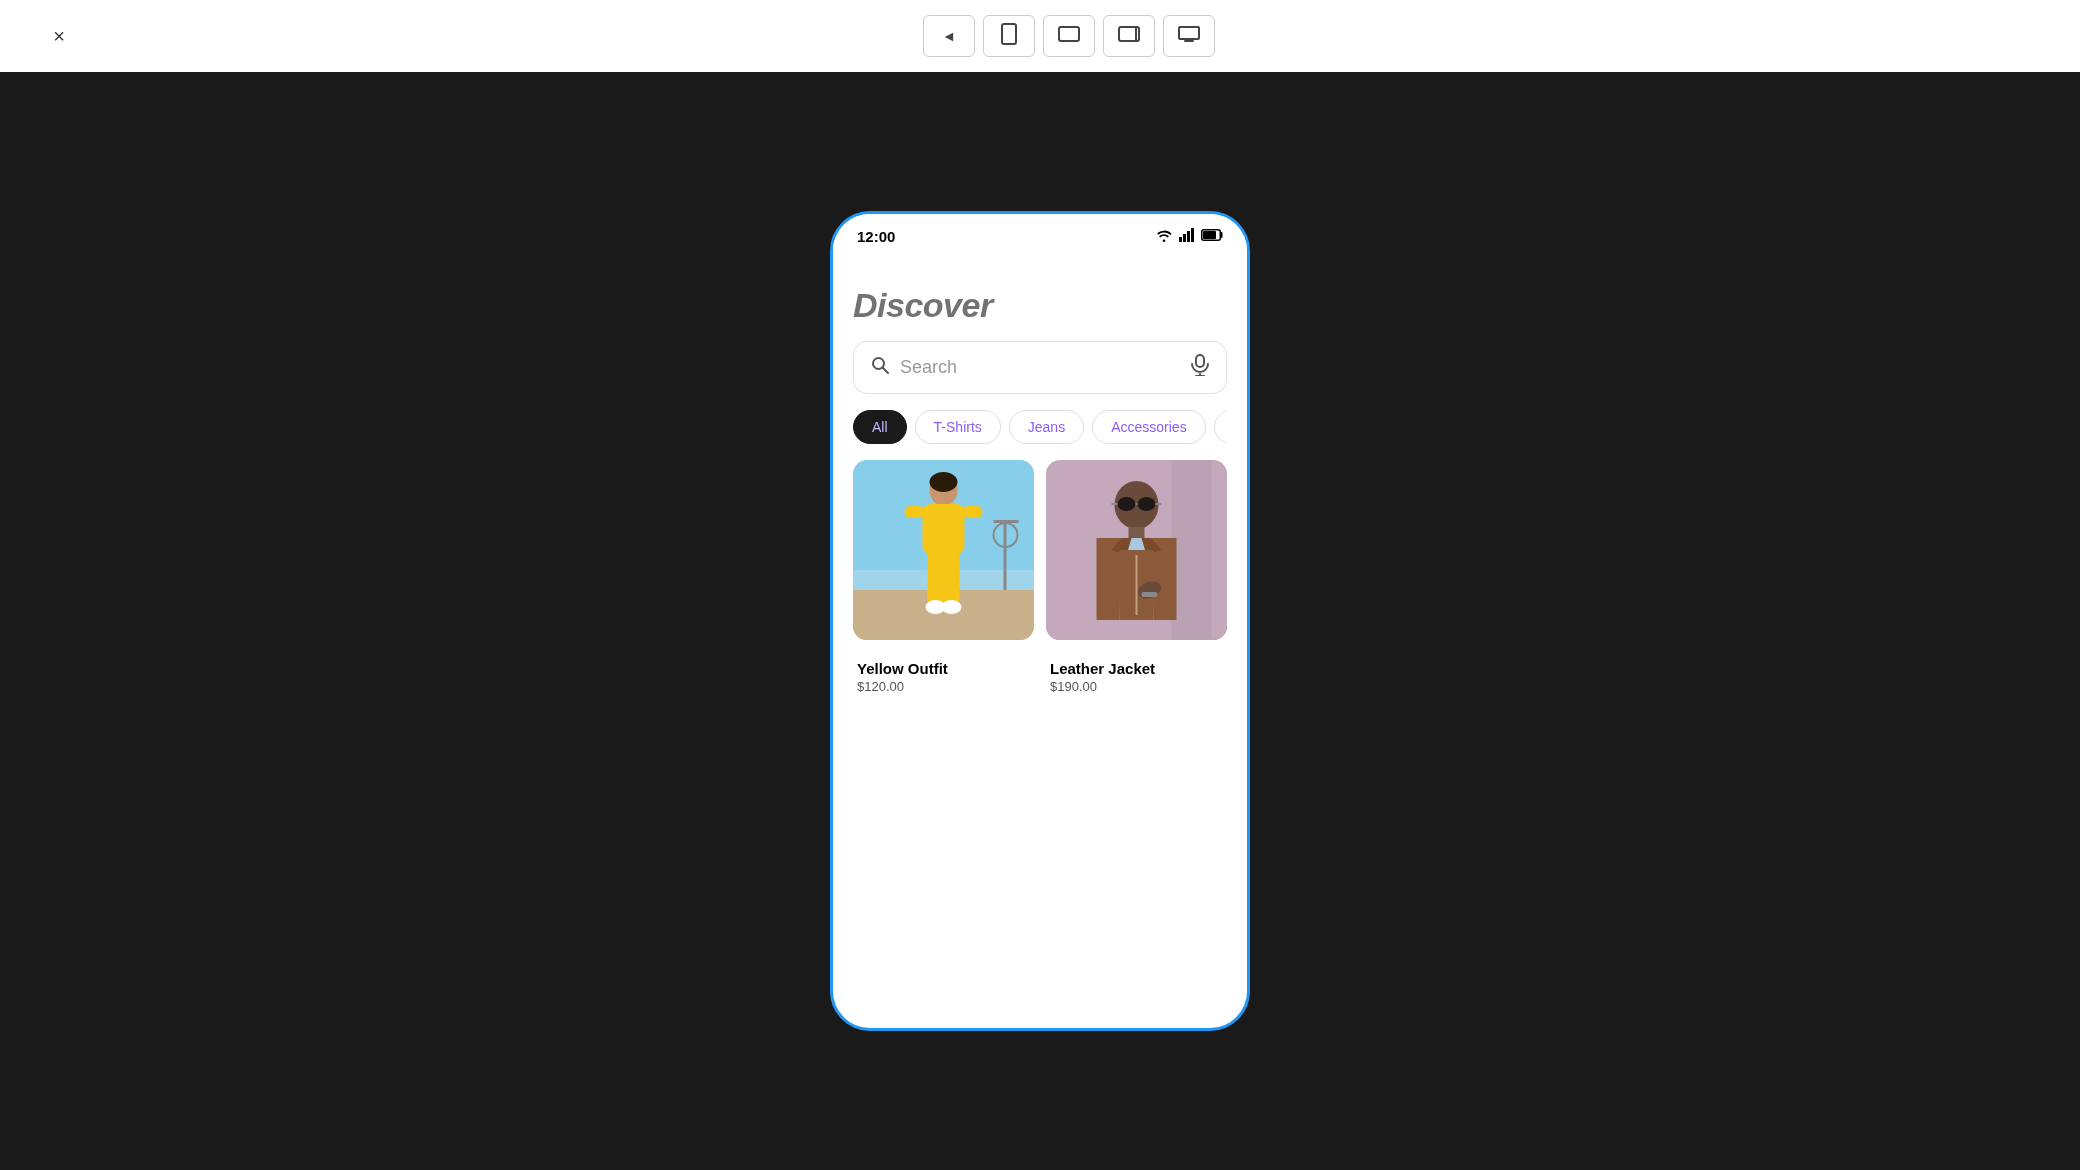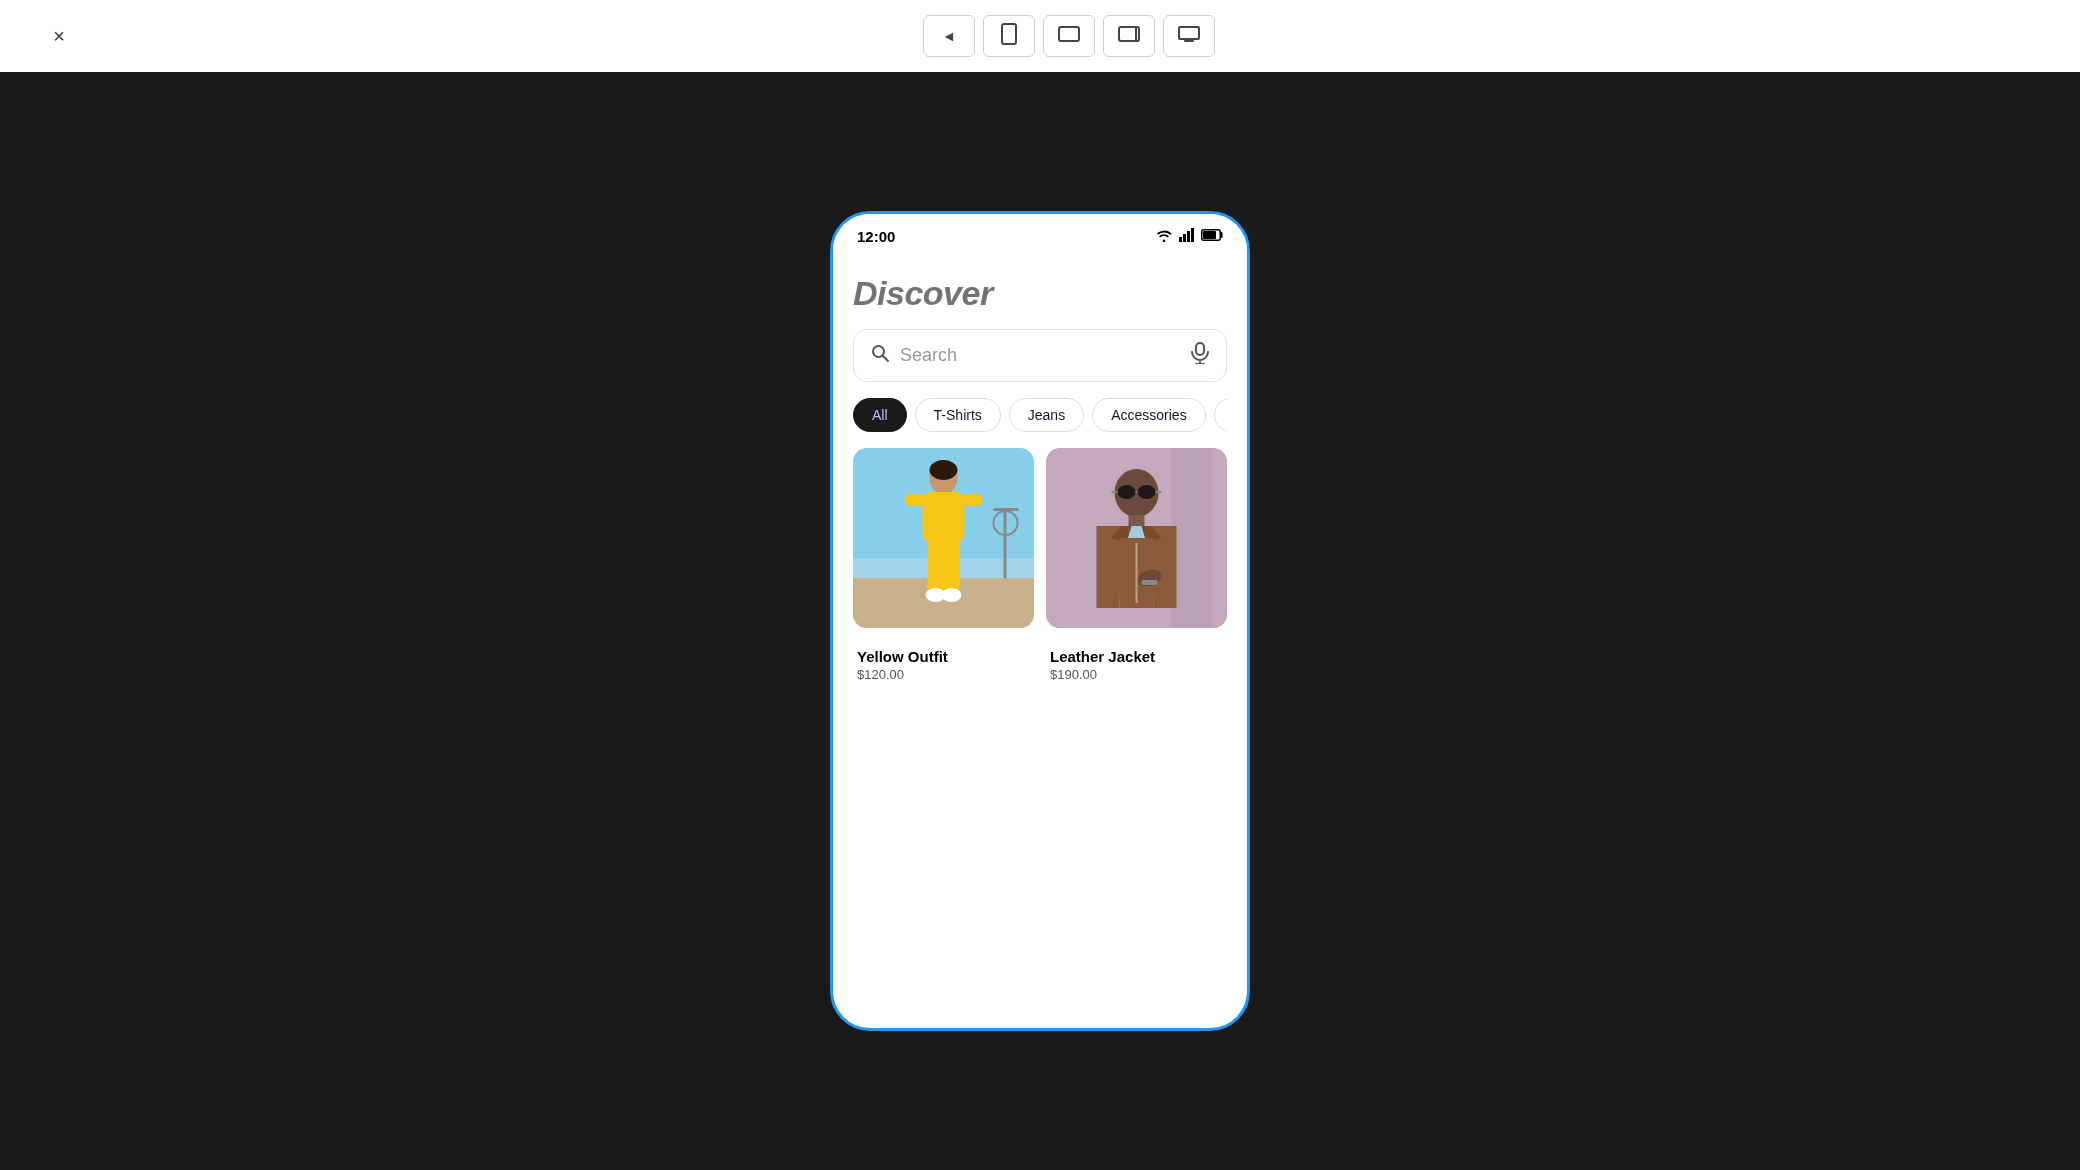--- a/index.html
+++ b/index.html
@@ -74,20 +74,21 @@
     .phone-frame {
       width: 420px;
       height: 820px;
       background: white;
       border-radius: 40px;
       border: 3px solid #2196f3;
       overflow: hidden;
       display: flex;
       flex-direction: column;
       position: relative;
+      gap: 12px;
     }
 
     
     .status-bar {
       height: 44px;
       background: white;
       display: flex;
       align-items: center;
       justify-content: space-between;
       padding: 0 24px;
@@ -167,21 +168,21 @@
 
     .filter-chip {
       padding: 8px 18px;
       border-radius: 20px;
       font-size: 14px;
       font-weight: 500;
       white-space: nowrap;
       cursor: pointer;
       border: 1.5px solid #ddd;
       background: white;
-      color: #0f172a;
+      color: #8b5cf6;
     }
 
     .filter-chip.active {
       background: #1a1a1a;
       color: #c4b5fd;
       border-color: #1a1a1a;
     }
 
     
     .products-grid {

